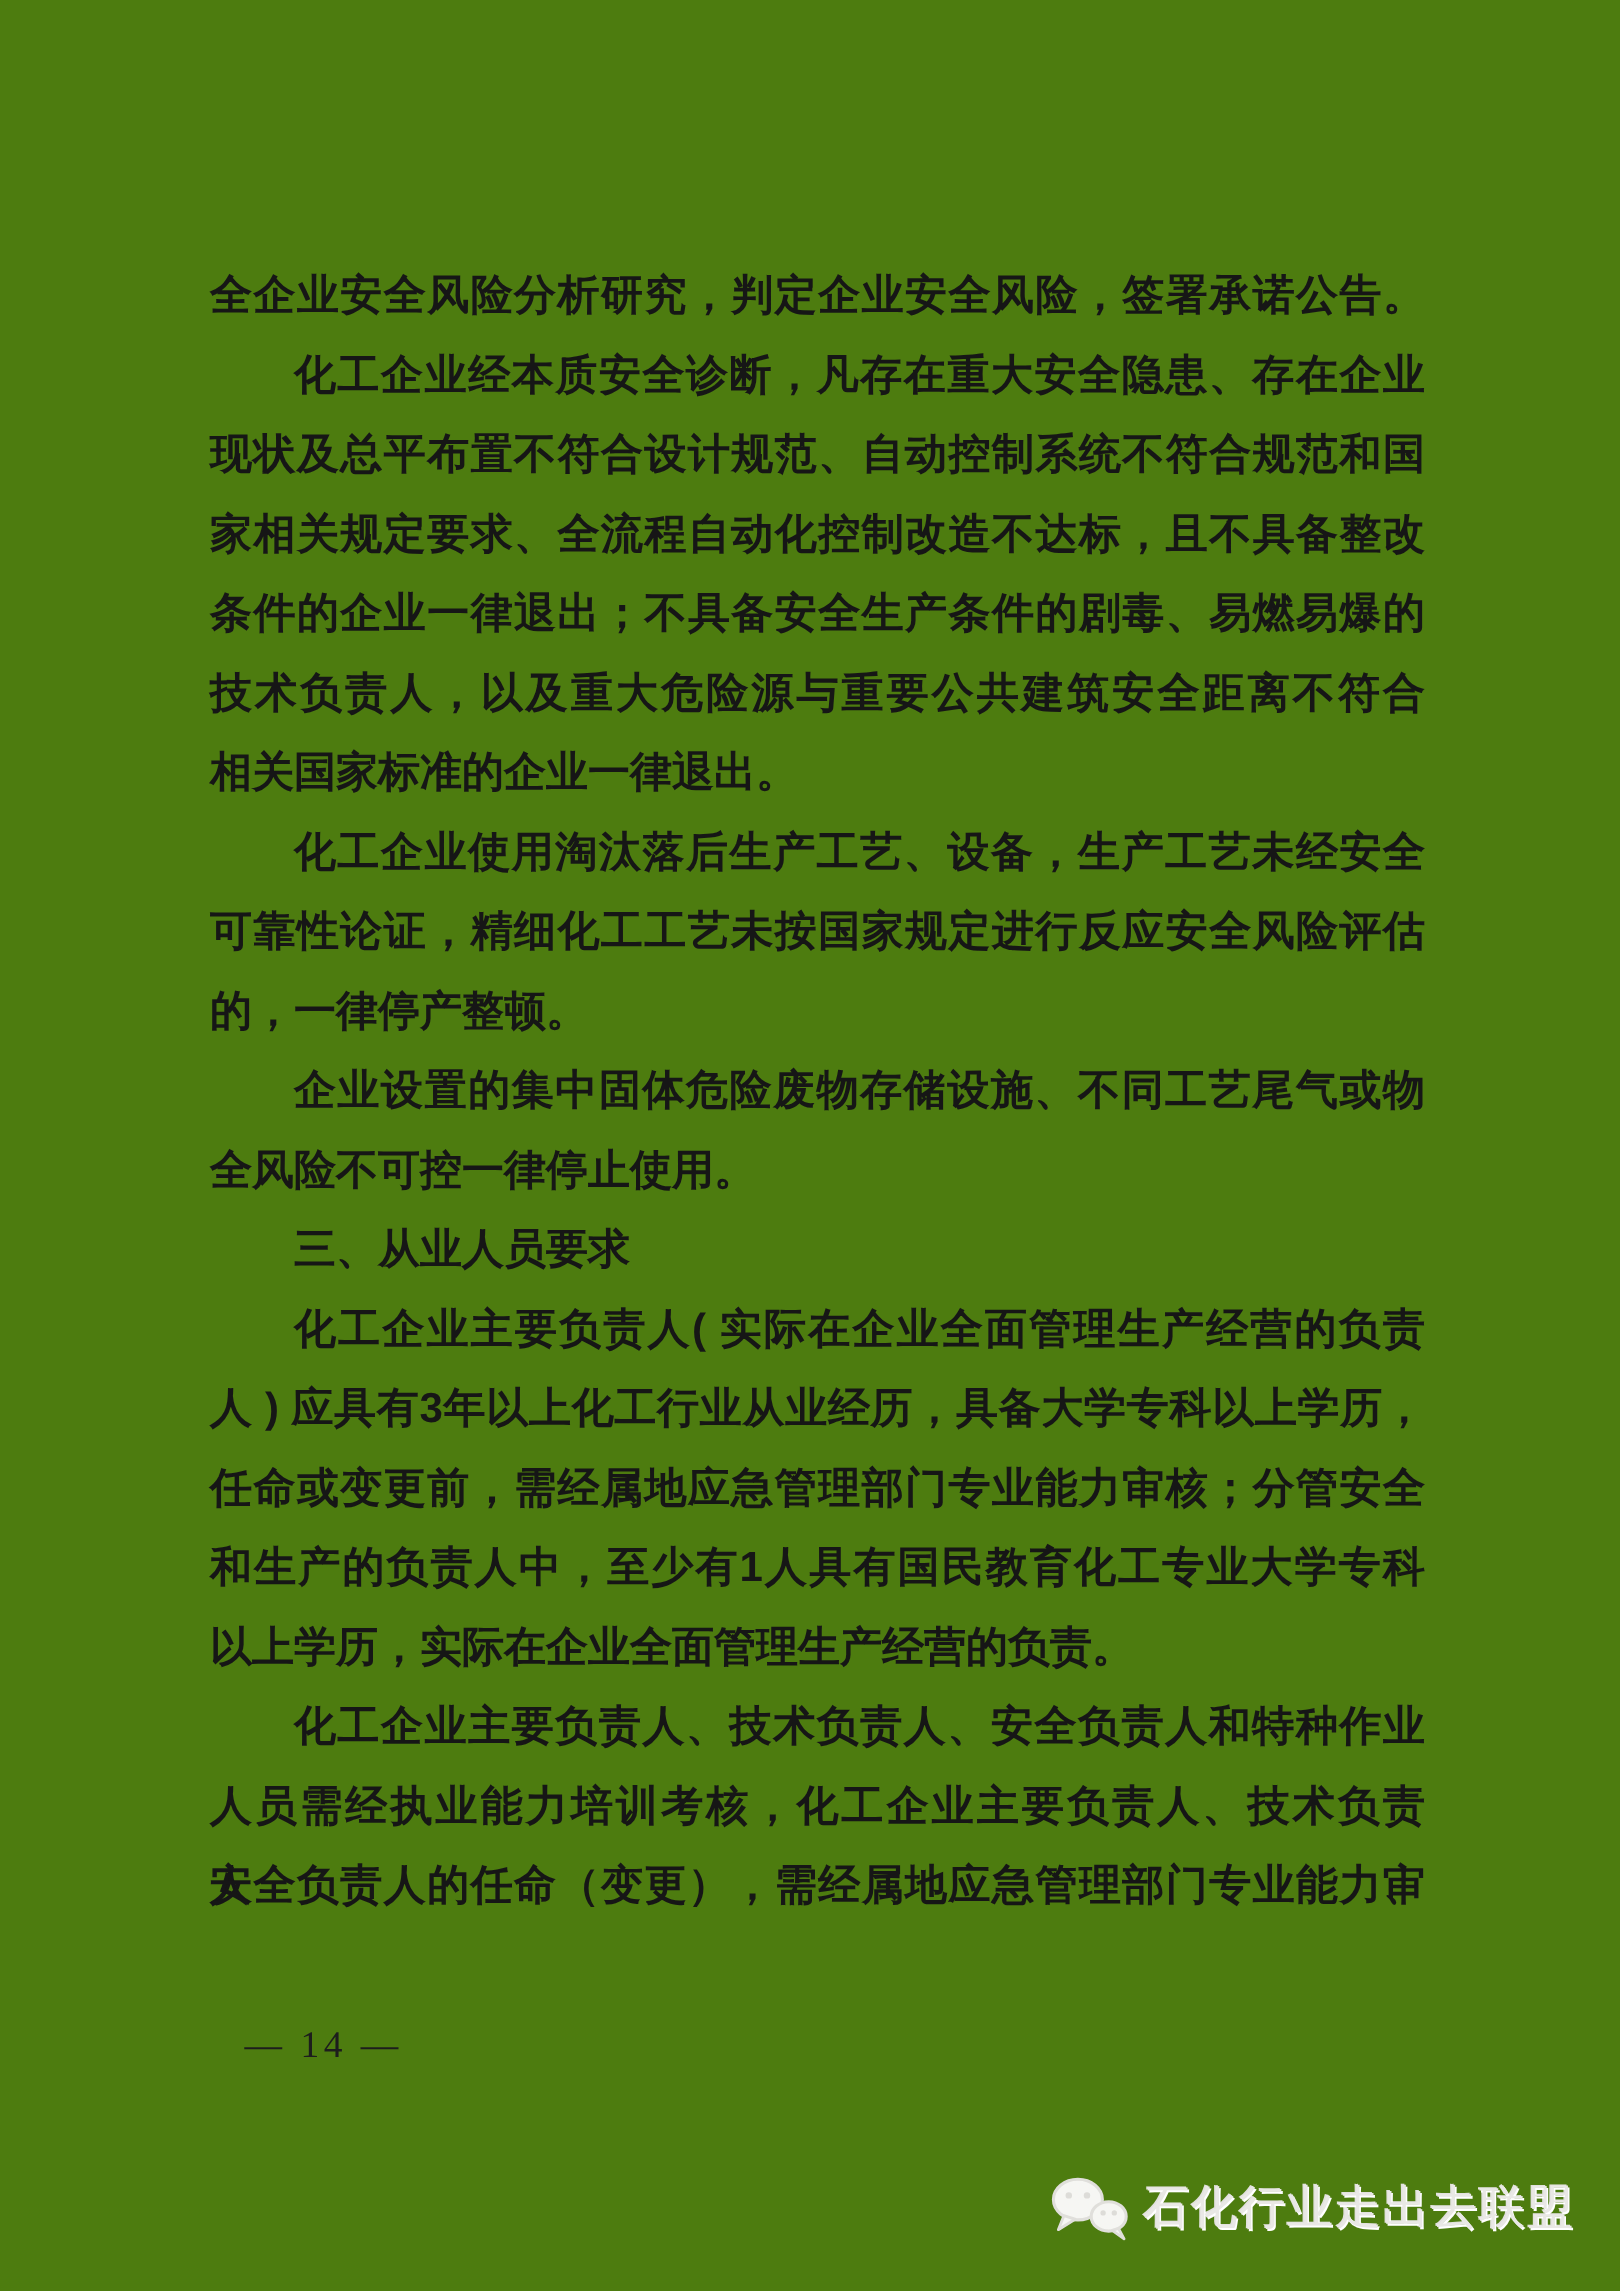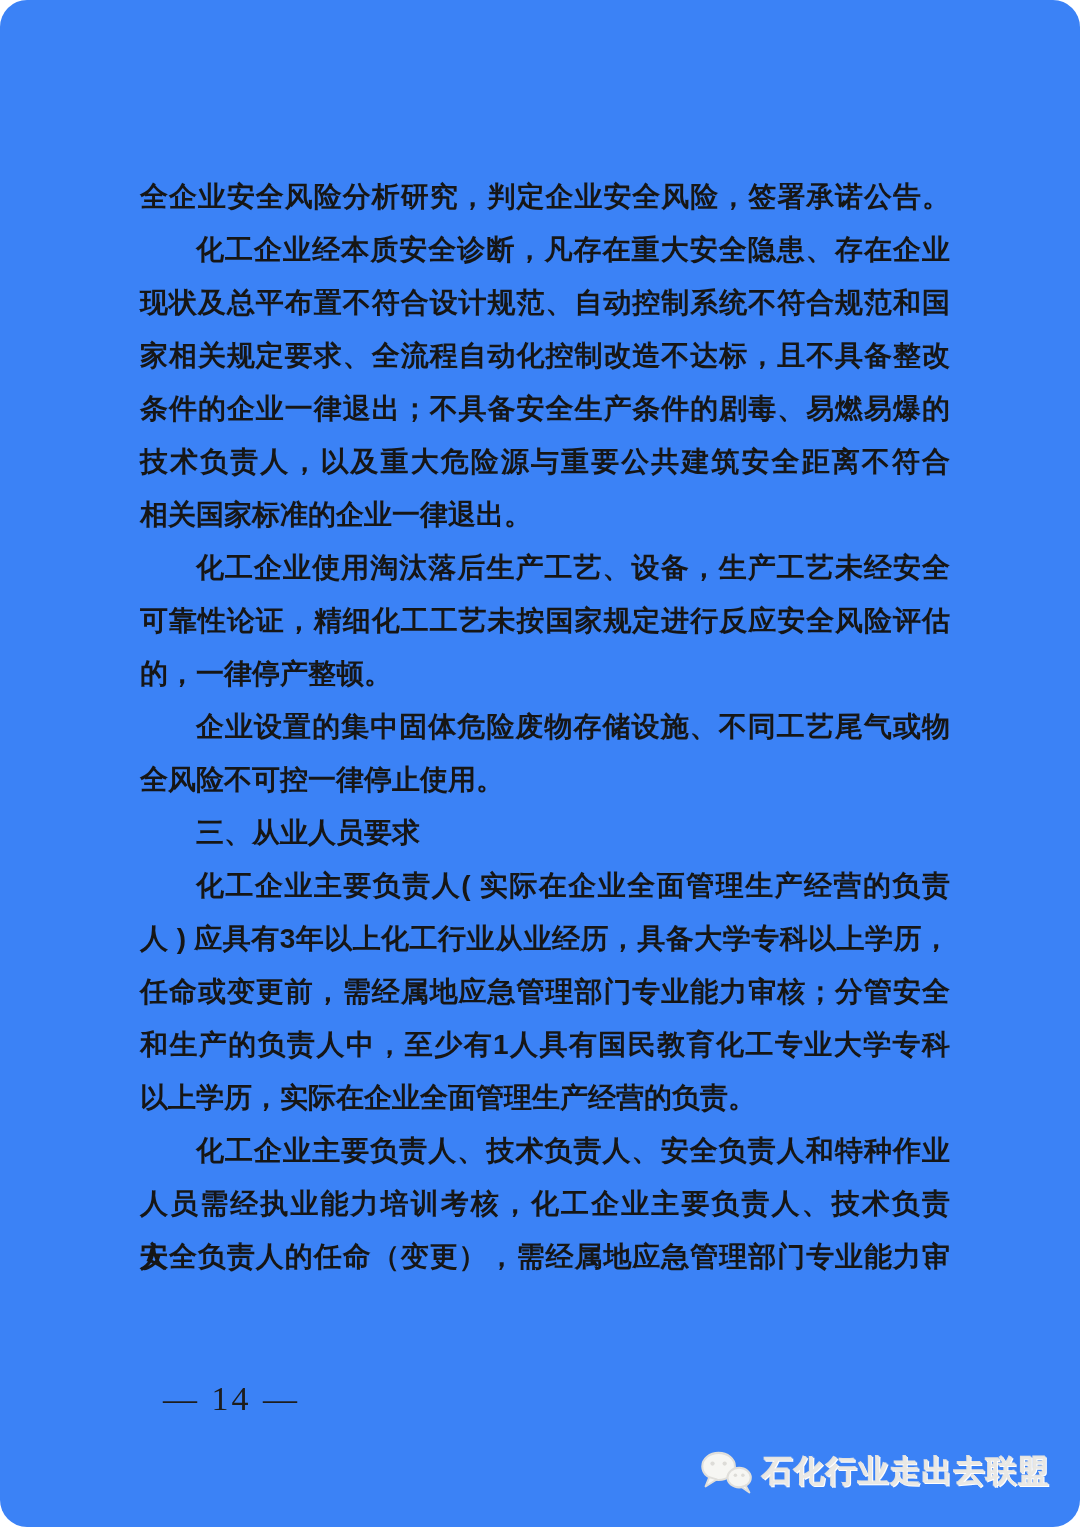--- a/index.html
+++ b/index.html
@@ -4,24 +4,23 @@
 <style>
   html, body {
     margin: 0;
     padding: 0;
     background: #ffffff;
   }
   .page {
     position: relative;
     width: 1080px;
     height: 1527px;
-    background: #3b82f6;
+    background: #4d7c0f;
     overflow: hidden;
     font-family: "Liberation Sans", sans-serif;
-    border-radius: 27px;
   }
   .text-block {
     position: absolute;
     left: 140px;
     top: 170px;
     width: 810px;
     color: #161616;
     font-size: 28px;
     font-weight: 600;
   }
@@ -36,36 +35,35 @@
     text-align-last: justify;
   }
   .line.indent {
     text-indent: 56px;
   }
   .page-number {
     position: absolute;
     left: 163px;
     top: 1350px;
     font-family: "Liberation Serif", serif;
-    font-size: 34px;
+    font-size: 25px;
     font-weight: 500;
     color: #1d1d1d;
     letter-spacing: 3px;
-    margin-top: 30px;
   }
   .watermark {
     position: absolute;
     right: 30px;
     top: 1450px;
     display: flex;
     align-items: center;
     gap: 7px;
     color: #e9e8e5;
     font-size: 31px;
-    font-weight: 700;
+    font-weight: 400;
     letter-spacing: 1px;
     text-shadow: 1px 1px 0 #ffffff, -1px -1px 0 #e2e1de;
     user-select: none;
   }
   .watermark svg {
     display: block;
   }
 </style>
 </head>
 <body>

